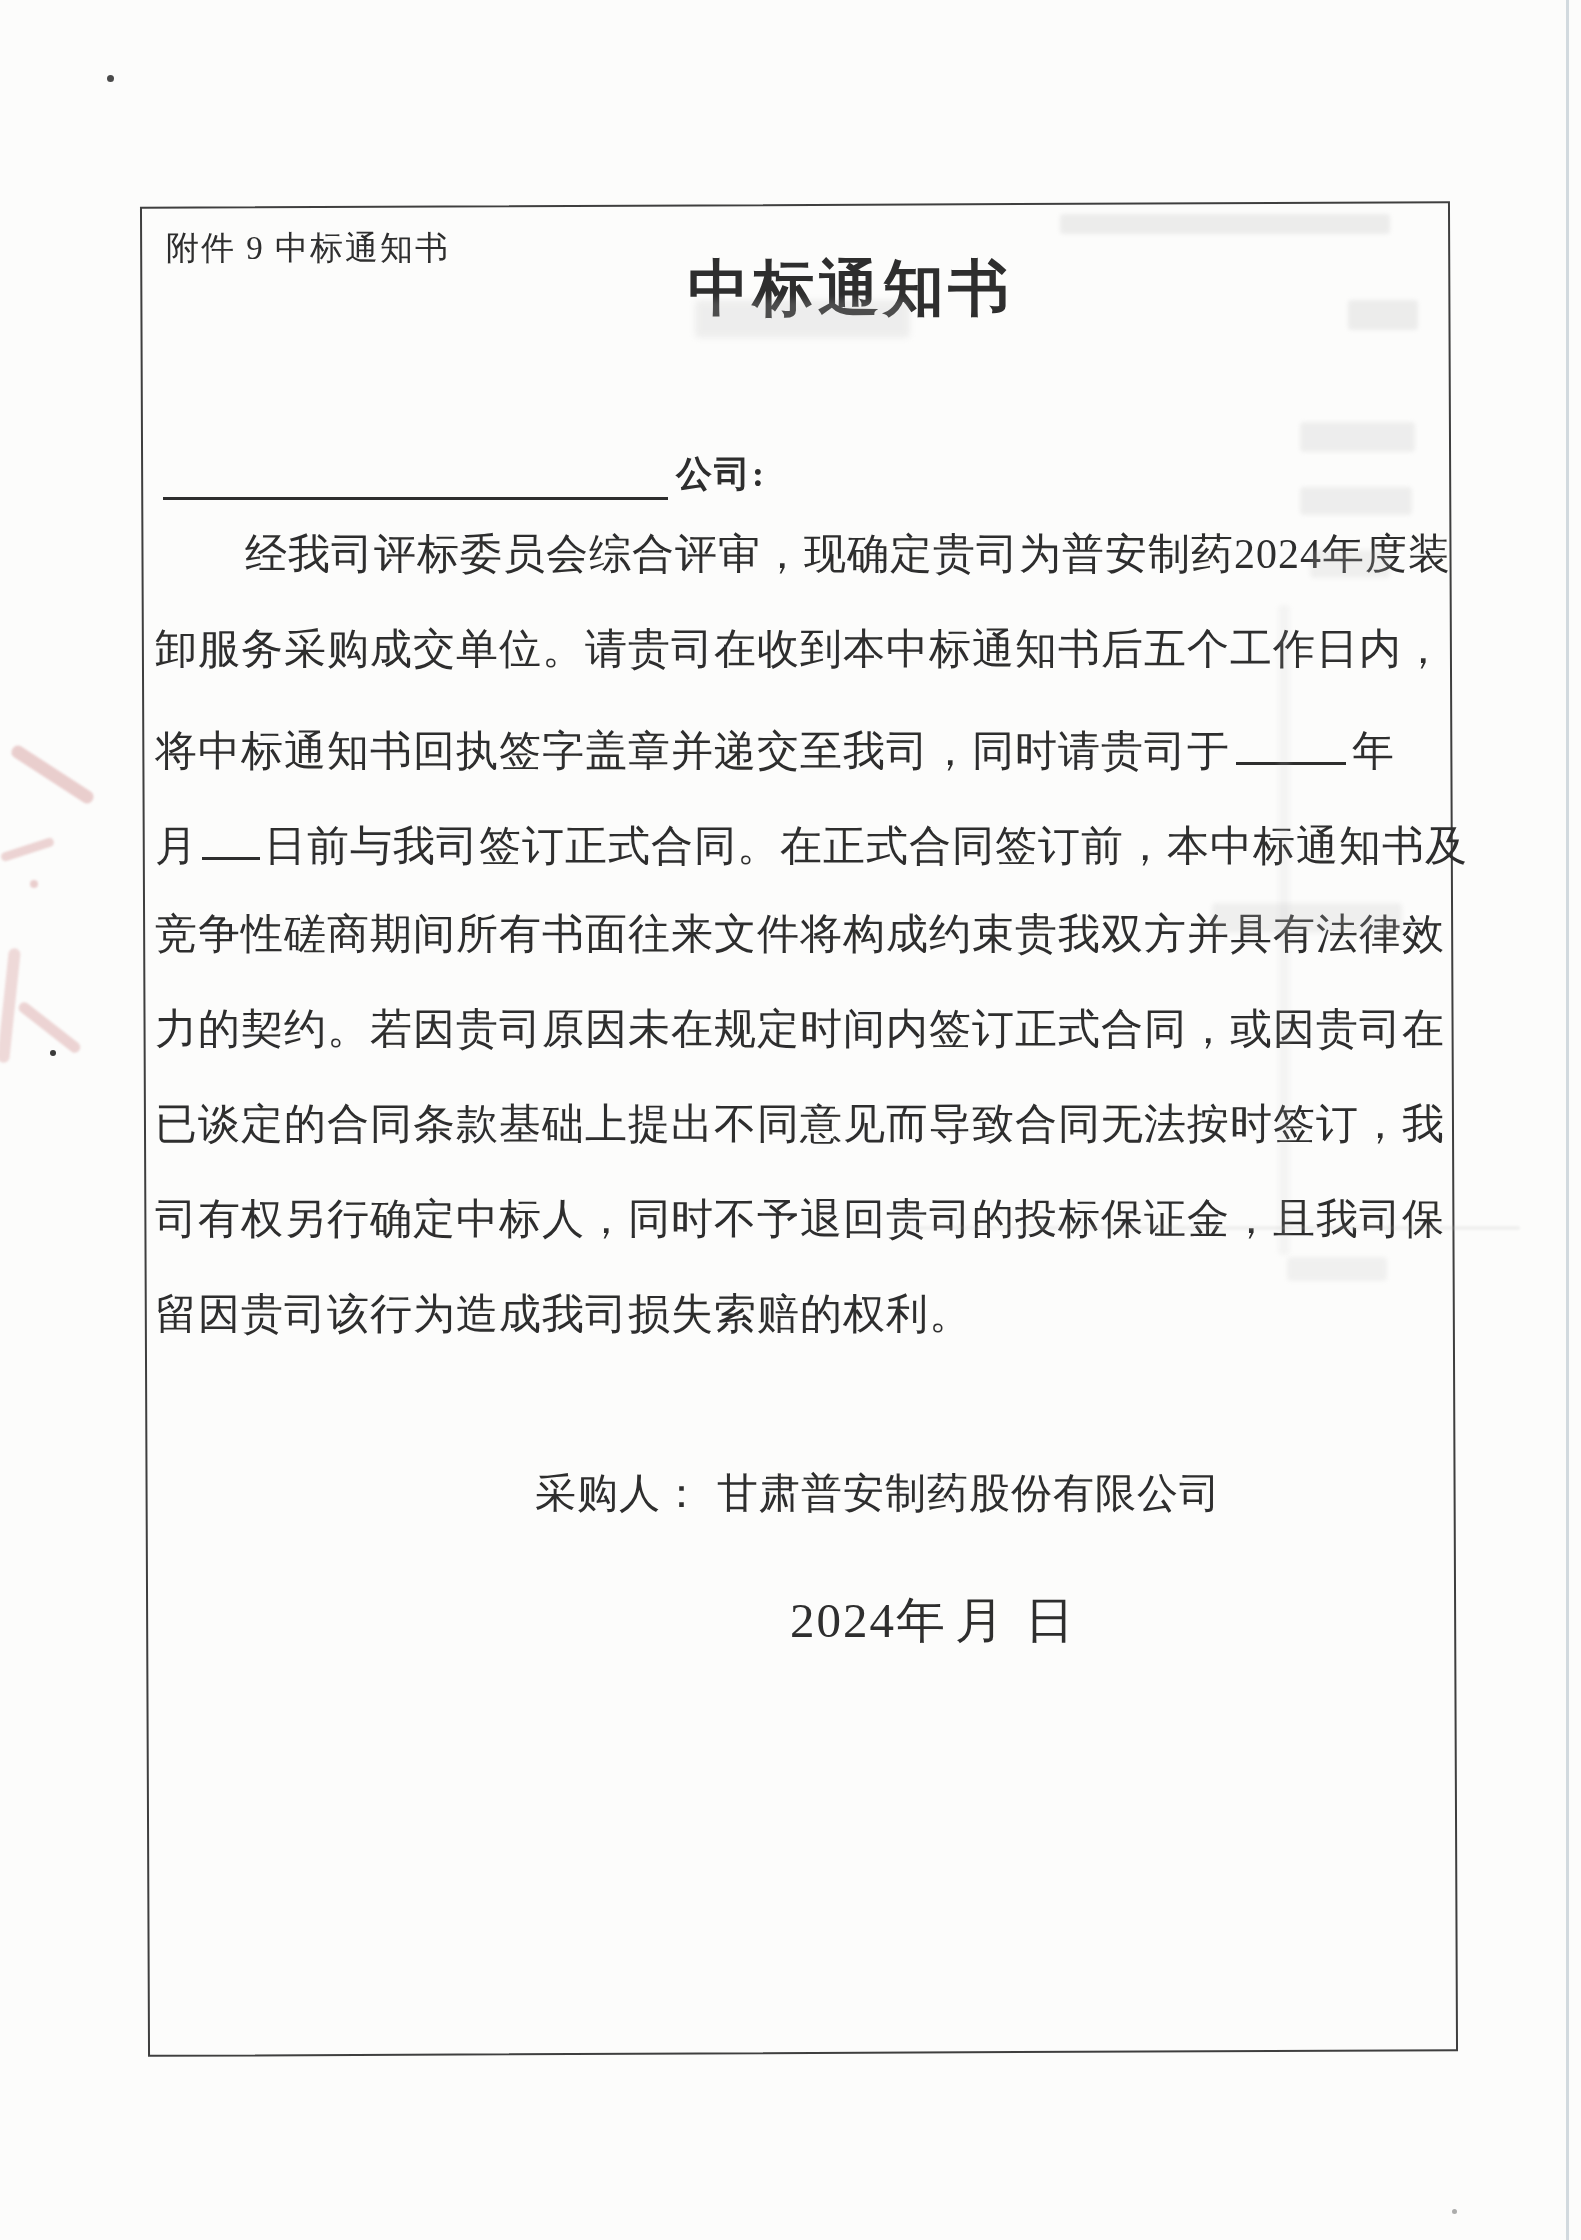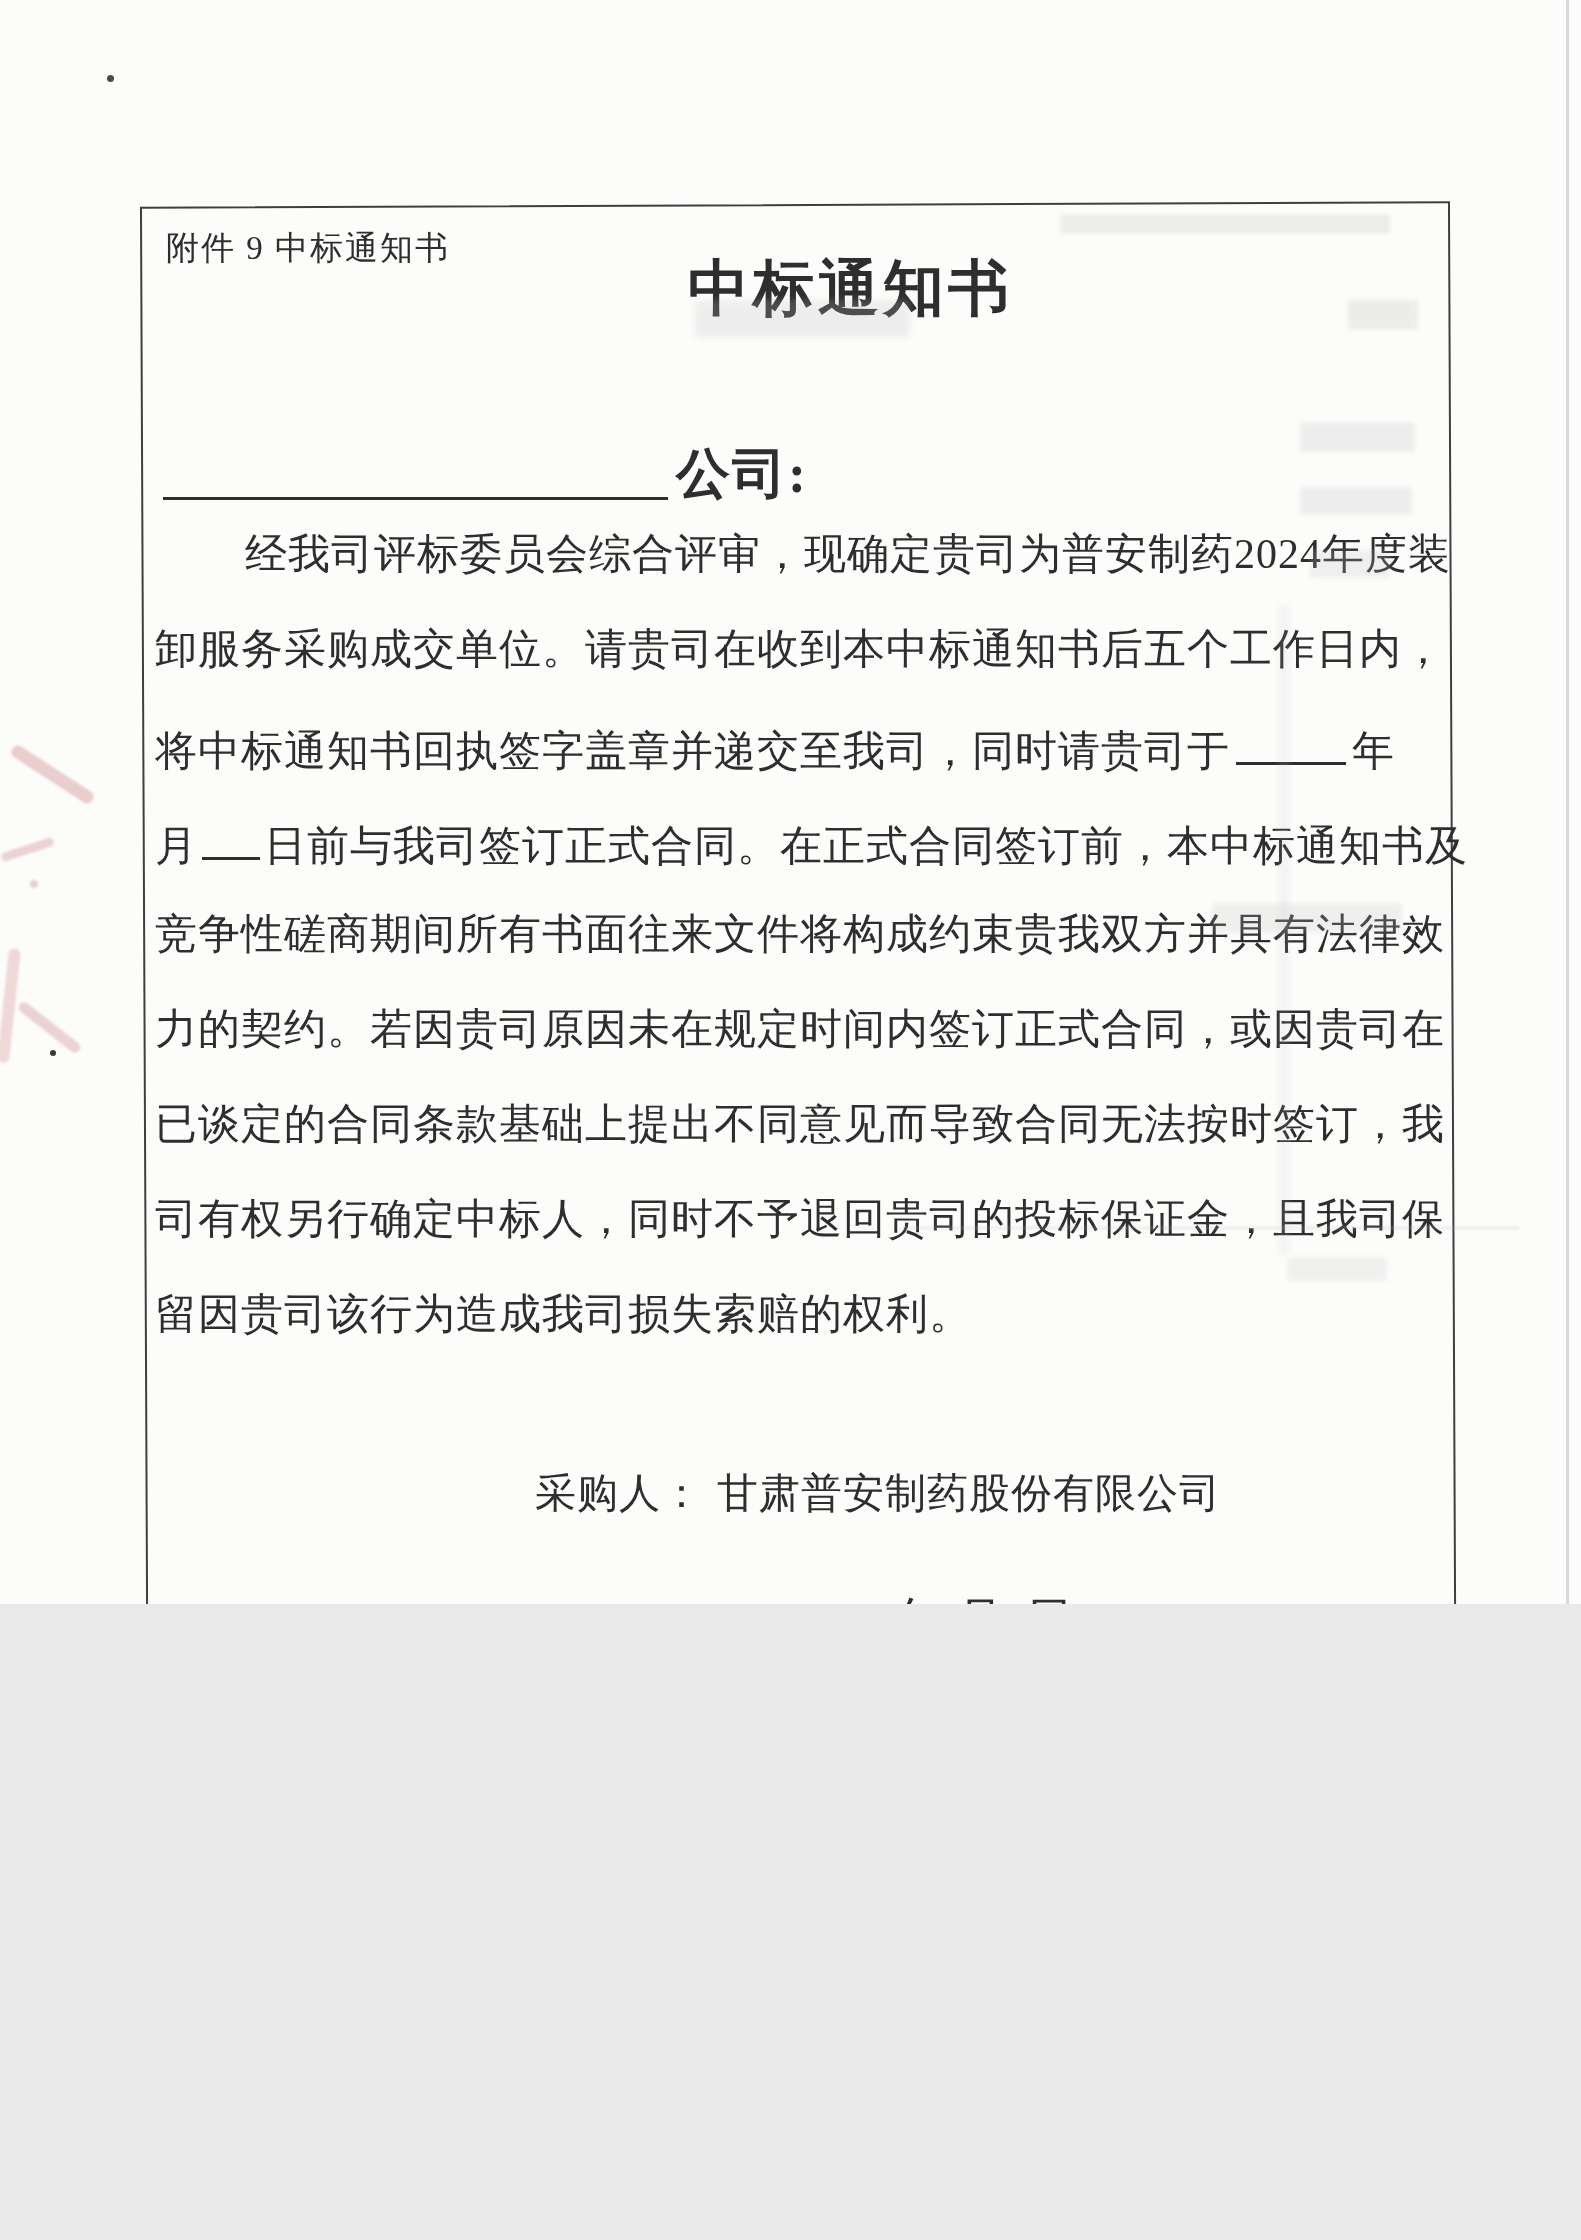--- a/index.html
+++ b/index.html
@@ -1,18 +1,18 @@
 <!DOCTYPE html>
 <html><head>
 <meta charset="utf-8">
 <style>
   html,body{margin:0;padding:0;background:#e9e9e9;}
   .page{
     position:relative;
-    width:1581px;height:1604px;
+    width:1581px;height:2240px;
     background:#fcfcfb;
     overflow:hidden;
     font-family:"Liberation Serif", serif;
     color:#2e2e2e;
   }
   .abs{position:absolute;}
   
   .doc-border{
     left:144px;top:204px;width:1306px;height:1846px;
     border:2px solid #3f3f3f;
@@ -27,21 +27,21 @@
   .doc-title{
     left:650px;top:248px;
     font-size:61px;font-weight:700;letter-spacing:4px;white-space:nowrap;margin-left:38px;
   }
   .recipient-line{left:163px;top:448px;white-space:nowrap;}
   .recipient-blank{
     display:inline-block;width:505px;height:46px;
     border-bottom:3px solid #2e2e2e;vertical-align:bottom;
   }
   .recipient-suffix{
-    font-size:54px;font-weight:700;letter-spacing:2px;
+    font-size:36px;font-weight:700;letter-spacing:2px;
     margin-left:8px;vertical-align:bottom;display:inline-block;line-height:52px;
   }
   .body-line{
     font-size:42px;letter-spacing:1px;white-space:nowrap;line-height:1.15;
   }
   .inline-blank{
     display:inline-block;height:1em;
     border-bottom:3px solid #2e2e2e;vertical-align:baseline;
   }
   .blank-year{width:110px;margin:0 6px;}

